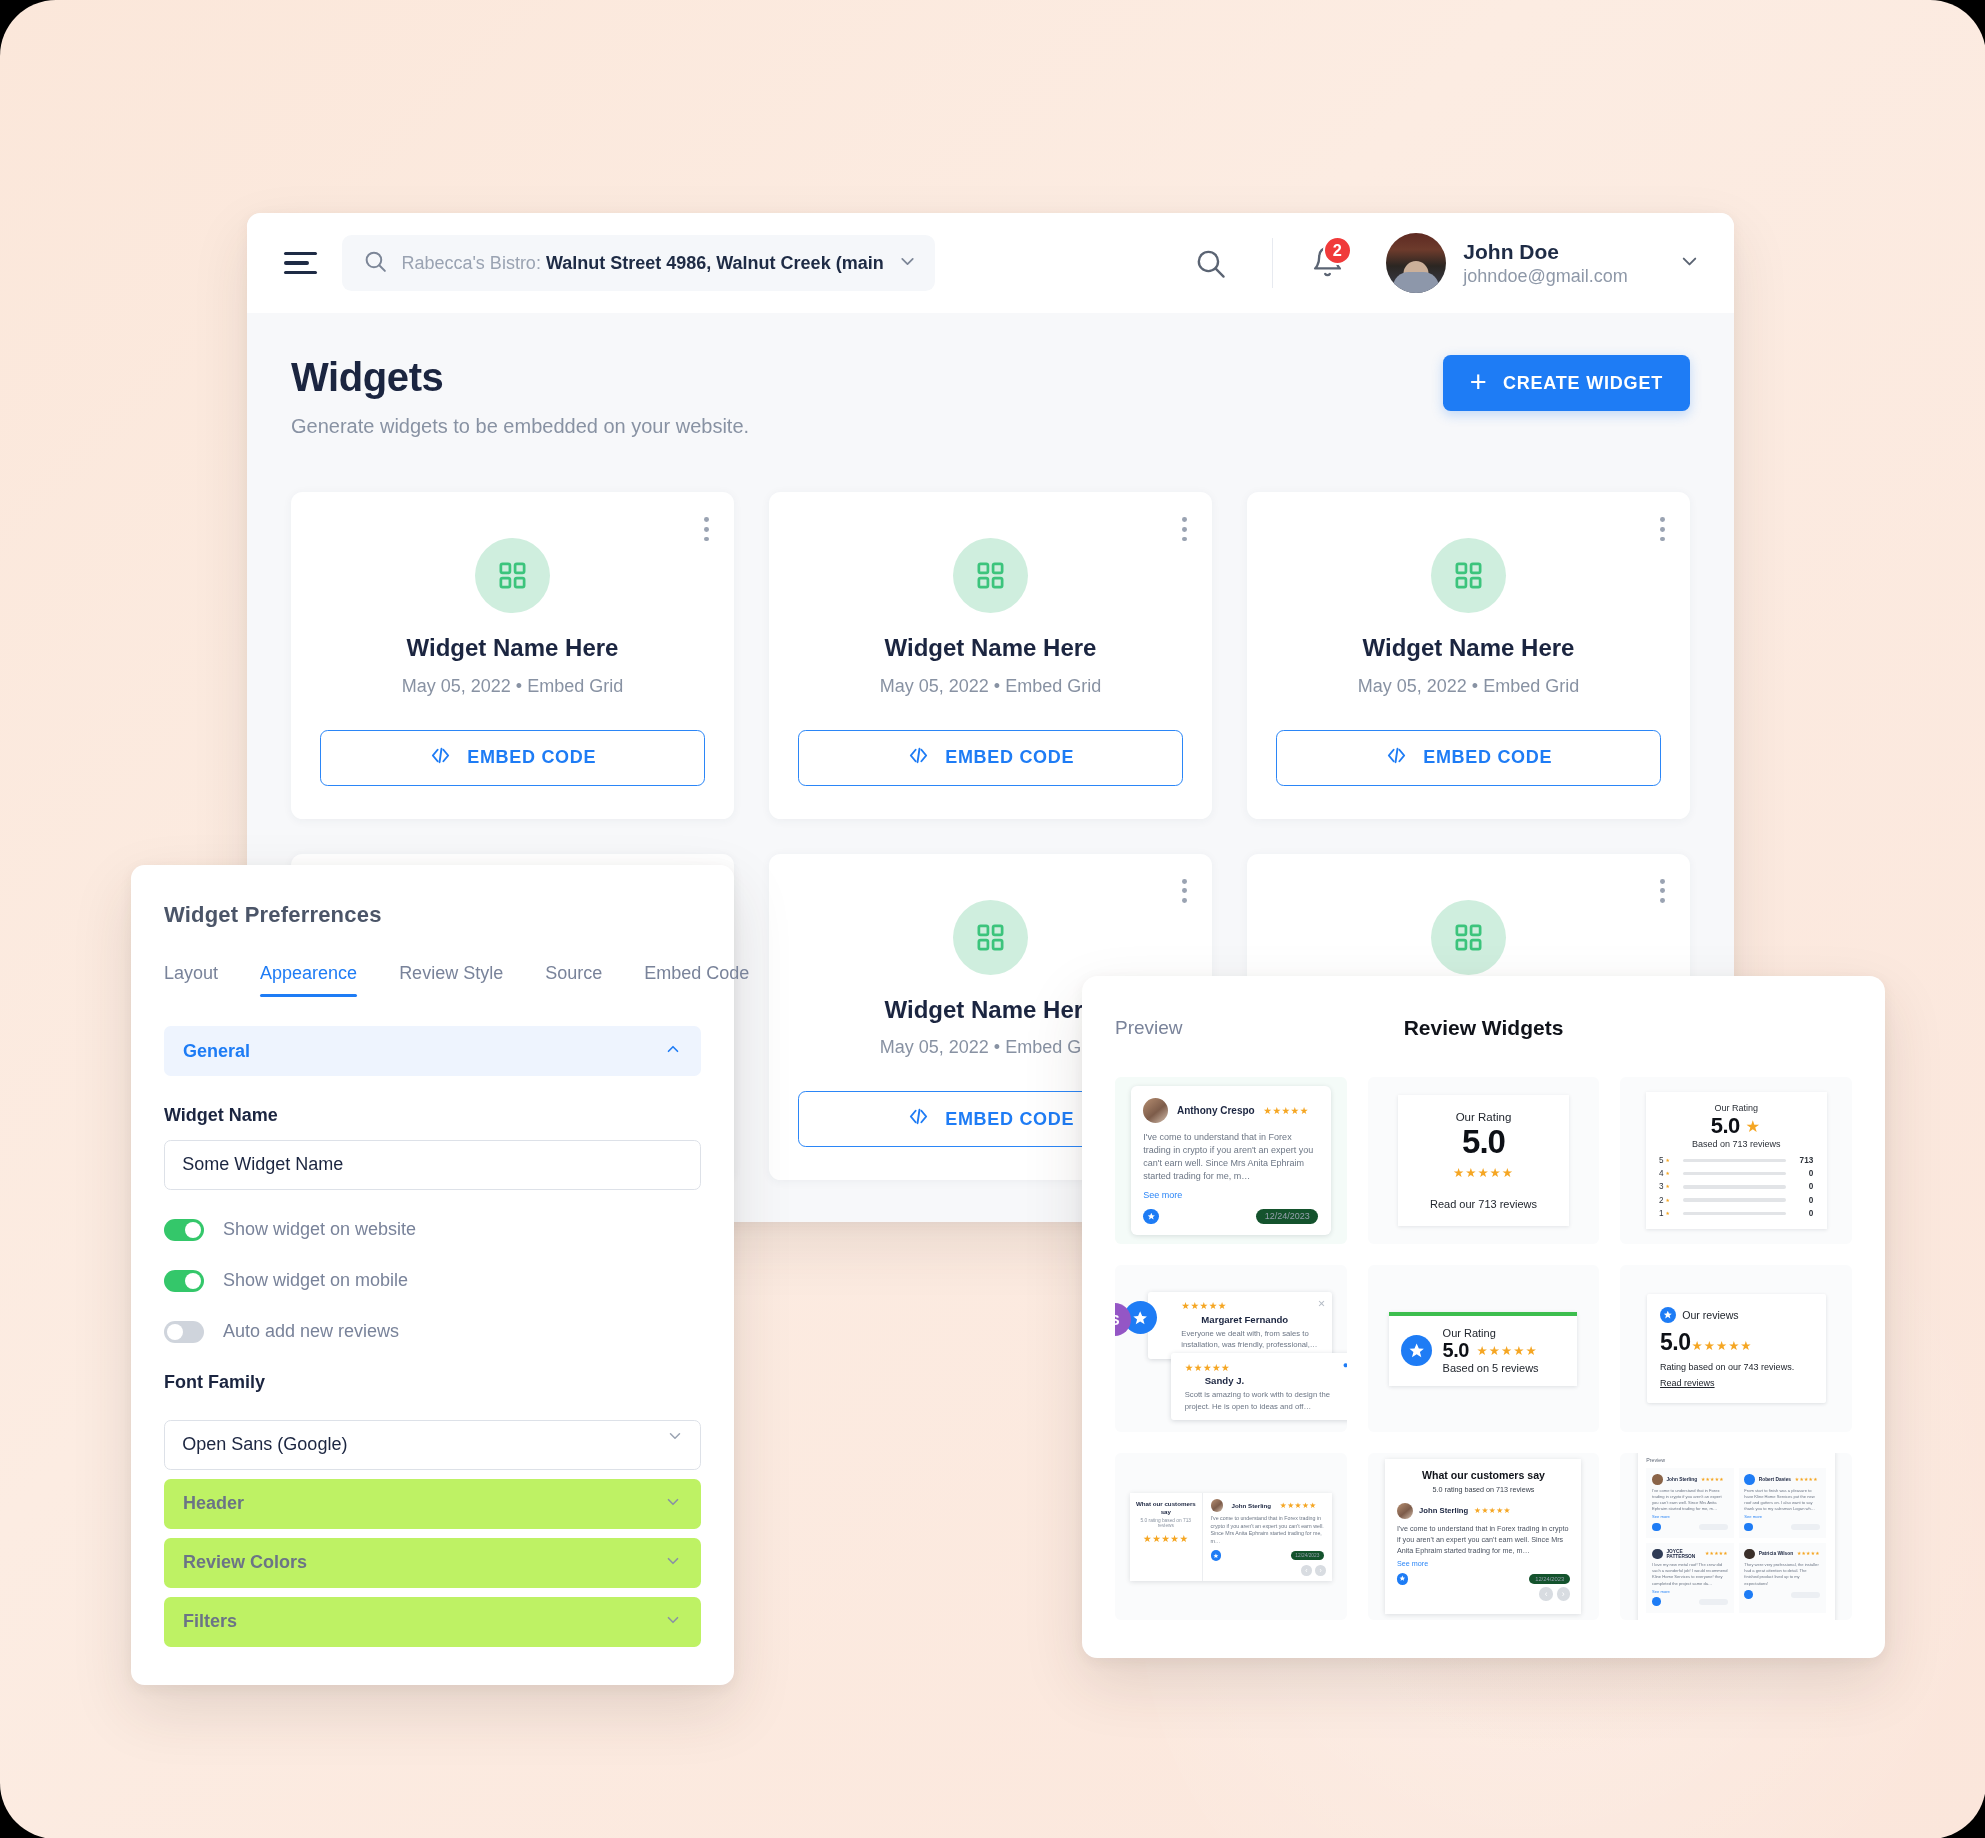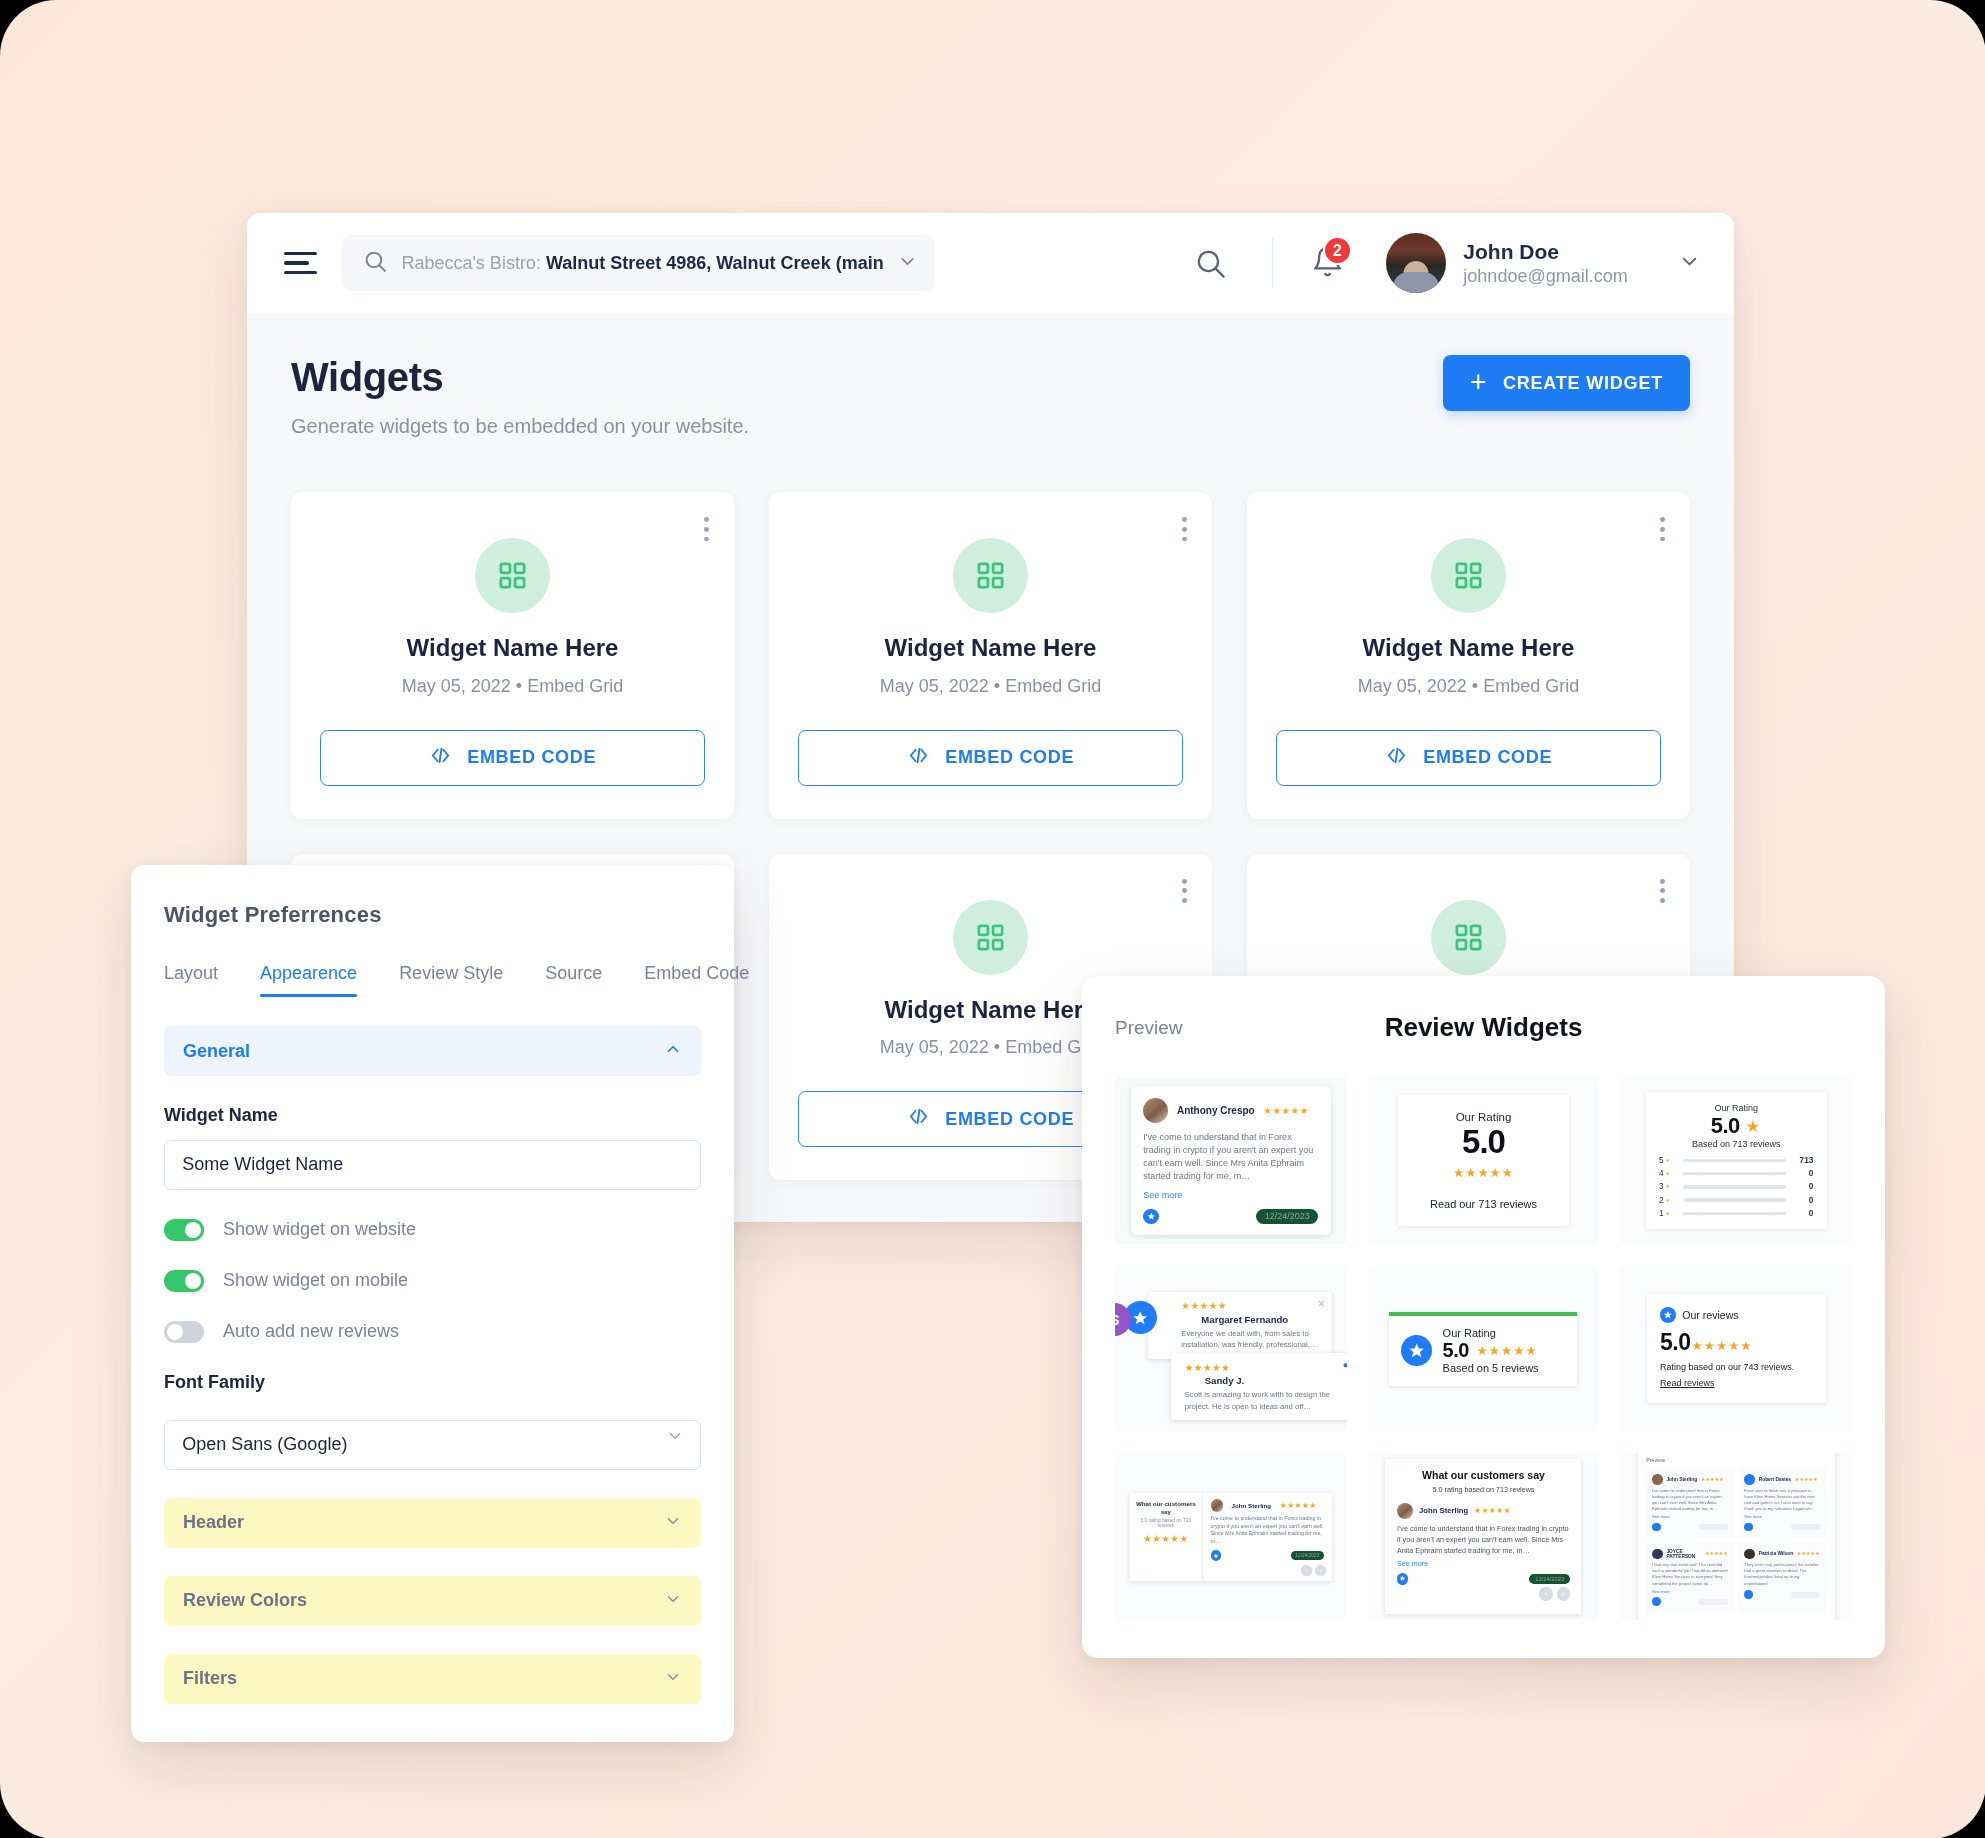--- a/index.html
+++ b/index.html
@@ -177,21 +177,21 @@
     content: ""; position: absolute; left: 0; right: 0; bottom: 0;
     height: 3.8px; background: #1e7cf5; border-radius: 1.9px;
   }
   .acc {
     margin-top: 29px; height: 50px; border-radius: 6.7px;
     display: flex; align-items: center; justify-content: space-between;
     padding: 0 19px; cursor: pointer;
   }
   .acc.open { background: #eef4fe; }
   .acc.open .acc-label { color: #1e7cf5; font-weight: 700; }
-  .acc.closed { background: #fef9c3; margin-top: 28px; }
+  .acc.closed { background: #bef264; margin-top: 9px; }
   .acc-label { font-size: 18px; color: #6b7486; font-weight: 700; }
 
   .field-label { font-size: 18px; font-weight: 700; color: #1b2540; margin-top: 29px; }
   .text-input {
     margin-top: 13.4px; width: 100%; height: 50px;
     border: 1px solid #dde1e8; border-radius: 6.7px;
     padding: 0 17.3px; font-size: 18px; color: #1b2540;
     font-family: inherit; background: #fff;
   }
   .select-wrap { position: relative; margin-top: 13.4px; }
@@ -214,21 +214,21 @@
     width: 803px;
     background: #fff;
     border-radius: 15.4px;
     padding: 35px 33px 38px;
     box-shadow: 0 25px 61px rgba(58,46,40,.13), 0 3.8px 13.4px rgba(58,46,40,.06);
   }
   .preview-head { display: flex; align-items: center; position: relative; height: 33px; }
   .preview-label { font-size: 19px; color: #79839a; }
   .preview-title {
     position: absolute; left: 0; right: 0; text-align: center;
-    font-size: 26px; font-weight: 700; color: #10131a;
+    font-size: 21px; font-weight: 700; color: #10131a;
   }
   .pgrid { margin-top: 33px; display: grid; grid-template-columns: repeat(3, 1fr); gap: 21px; }
   .pcell {
     background: #fafbfc; border-radius: 5.8px; height: 167px;
     position: relative; overflow: hidden;
     display: flex; align-items: center; justify-content: center;
     padding: 9.6px;
   }
   .pcell.mint { background: #f4fbf8; }
 

